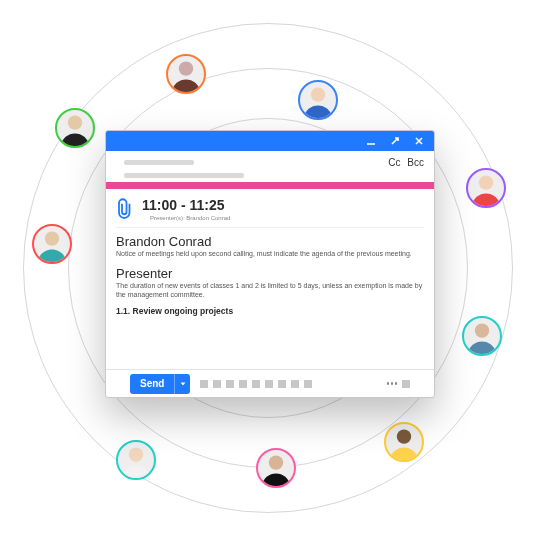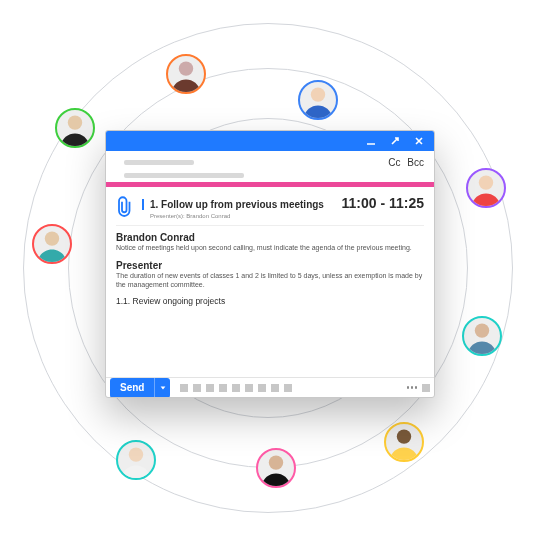--- a/index.html
+++ b/index.html
@@ -15,41 +15,41 @@
   
   .r-orange{border-color:#ff7a2f;} .r-green{border-color:#3ecf3e;} .r-pink{border-color:#ff5aa6;}
   .r-purple{border-color:#9b59ff;} .r-yellow{border-color:#ffcc33;} .r-teal{border-color:#1fd1c8;}
   .r-blue{border-color:#3b82f6;} .r-red{border-color:#ff4e4e;}
 
   
   .window{position:absolute;left:105px;top:130px;width:330px;height:268px;background:#fff;border:1px solid #c9c9c9;border-radius:3px;box-shadow:0 18px 38px rgba(0,0,0,.25);display:flex;flex-direction:column;overflow:hidden;}
   .titlebar{height:20px;background:#1f7aff;display:flex;justify-content:flex-end;align-items:center;gap:14px;padding:0 10px;color:#fff;}
   .titlebar .ico{width:10px;height:10px;display:flex;align-items:center;justify-content:center;}
   .titlebar svg{stroke:#fff;fill:none;stroke-width:1.6;}
-  .hdr{padding:6px 10px 4px 18px;border-bottom:5px solid #ec4899;}
+  .hdr{padding:6px 10px 4px 18px;border-bottom:7px solid #ec4899;}
   .hdr-row1{display:flex;align-items:center;justify-content:space-between;}
   .placeholder{height:5px;background:#d9d9d9;border-radius:2px;}
   .ph1{width:70px;}
   .ph2{width:120px;margin-top:5px;}
   .ccbcc{font-size:10px;color:#333;}
   .ccbcc span{margin-left:4px;}
 
   .body{flex:1;overflow:hidden;padding:8px 10px 0 10px;font-size:7px;color:#2b2b2b;}
   .agenda-head{display:flex;align-items:flex-start;gap:8px;border-bottom:1px solid #eee;padding-bottom:6px;margin-bottom:6px;}
   .clip{width:18px;height:24px;flex:0 0 18px;color:#1f7aff;}
   .agenda-title-row{display:flex;justify-content:space-between;align-items:baseline;flex:1;}
   .agenda-title{font-size:10px;font-weight:700;border-left:2px solid #1f7aff;padding-left:6px;}
   .agenda-time{font-size:14px;font-weight:700;white-space:nowrap;}
   .presenter{font-size:6px;color:#888;margin-top:2px;padding-left:8px;}
   .sec{margin-bottom:7px;}
-  .sec .h{font-weight:700;font-size:10px;margin-bottom:1px;}
+  .sec .h{font-weight:400;font-size:13px;margin-bottom:1px;}
   .sec p{line-height:1.25;color:#555;}
-  .sub{font-size:8.5px;font-weight:400;margin-top:6px;}
-
-  .footer{height:20px;border-top:1px solid #e3e3e3;display:flex;align-items:center;padding:0 4px;justify-content:space-between;}
+  .sub{font-size:8.5px;font-weight:700;margin-top:6px;}
+
+  .footer{height:28px;border-top:1px solid #e3e3e3;display:flex;align-items:center;padding:0 24px;justify-content:space-between;}
   .send{display:flex;align-items:stretch;height:20px;}
   .send-btn{background:#1f7aff;color:#fff;font-size:10px;font-weight:600;border:none;padding:0 10px;border-radius:3px 0 0 3px;display:flex;align-items:center;}
   .send-caret{background:#1f7aff;border:none;border-left:1px solid rgba(255,255,255,.35);color:#fff;width:16px;border-radius:0 3px 3px 0;display:flex;align-items:center;justify-content:center;}
   .toolbar-icons{display:flex;gap:5px;align-items:center;}
   .tb{width:8px;height:8px;background:#c7c7c7;}
   .toolbar-right{display:flex;gap:5px;align-items:center;}
   .dots{display:flex;gap:1.5px;}
   .dots span{width:2.5px;height:2.5px;background:#888;border-radius:50%;}
 </style>
 </head>
@@ -149,21 +149,20 @@
 
   <div class="body">
     <div class="agenda-head">
       <div class="clip">
         <svg viewBox="0 0 24 32" fill="none" stroke="currentColor" stroke-width="2.4">
             <path d="M18 9v12a7 7 0 1 1-14 0V8a5 5 0 0 1 10 0v12a3 3 0 1 1-6 0V9"></path>
           </svg>
       </div>
       <div style="flex:1">
         <div class="agenda-title-row">
-          <div class="agenda-title">1. Follow up from previous meetings</div>
           <div class="agenda-time">11:00 - 11:25</div>
         </div>
         <div class="presenter">Presenter(s): Brandon Conrad</div>
       </div>
     </div>
 
     <div class="sec">
       <div class="h">Brandon Conrad</div>
       <p>Notice of meetings held upon second calling, must indicate the agenda of the previous meeting.</p>
     </div>

